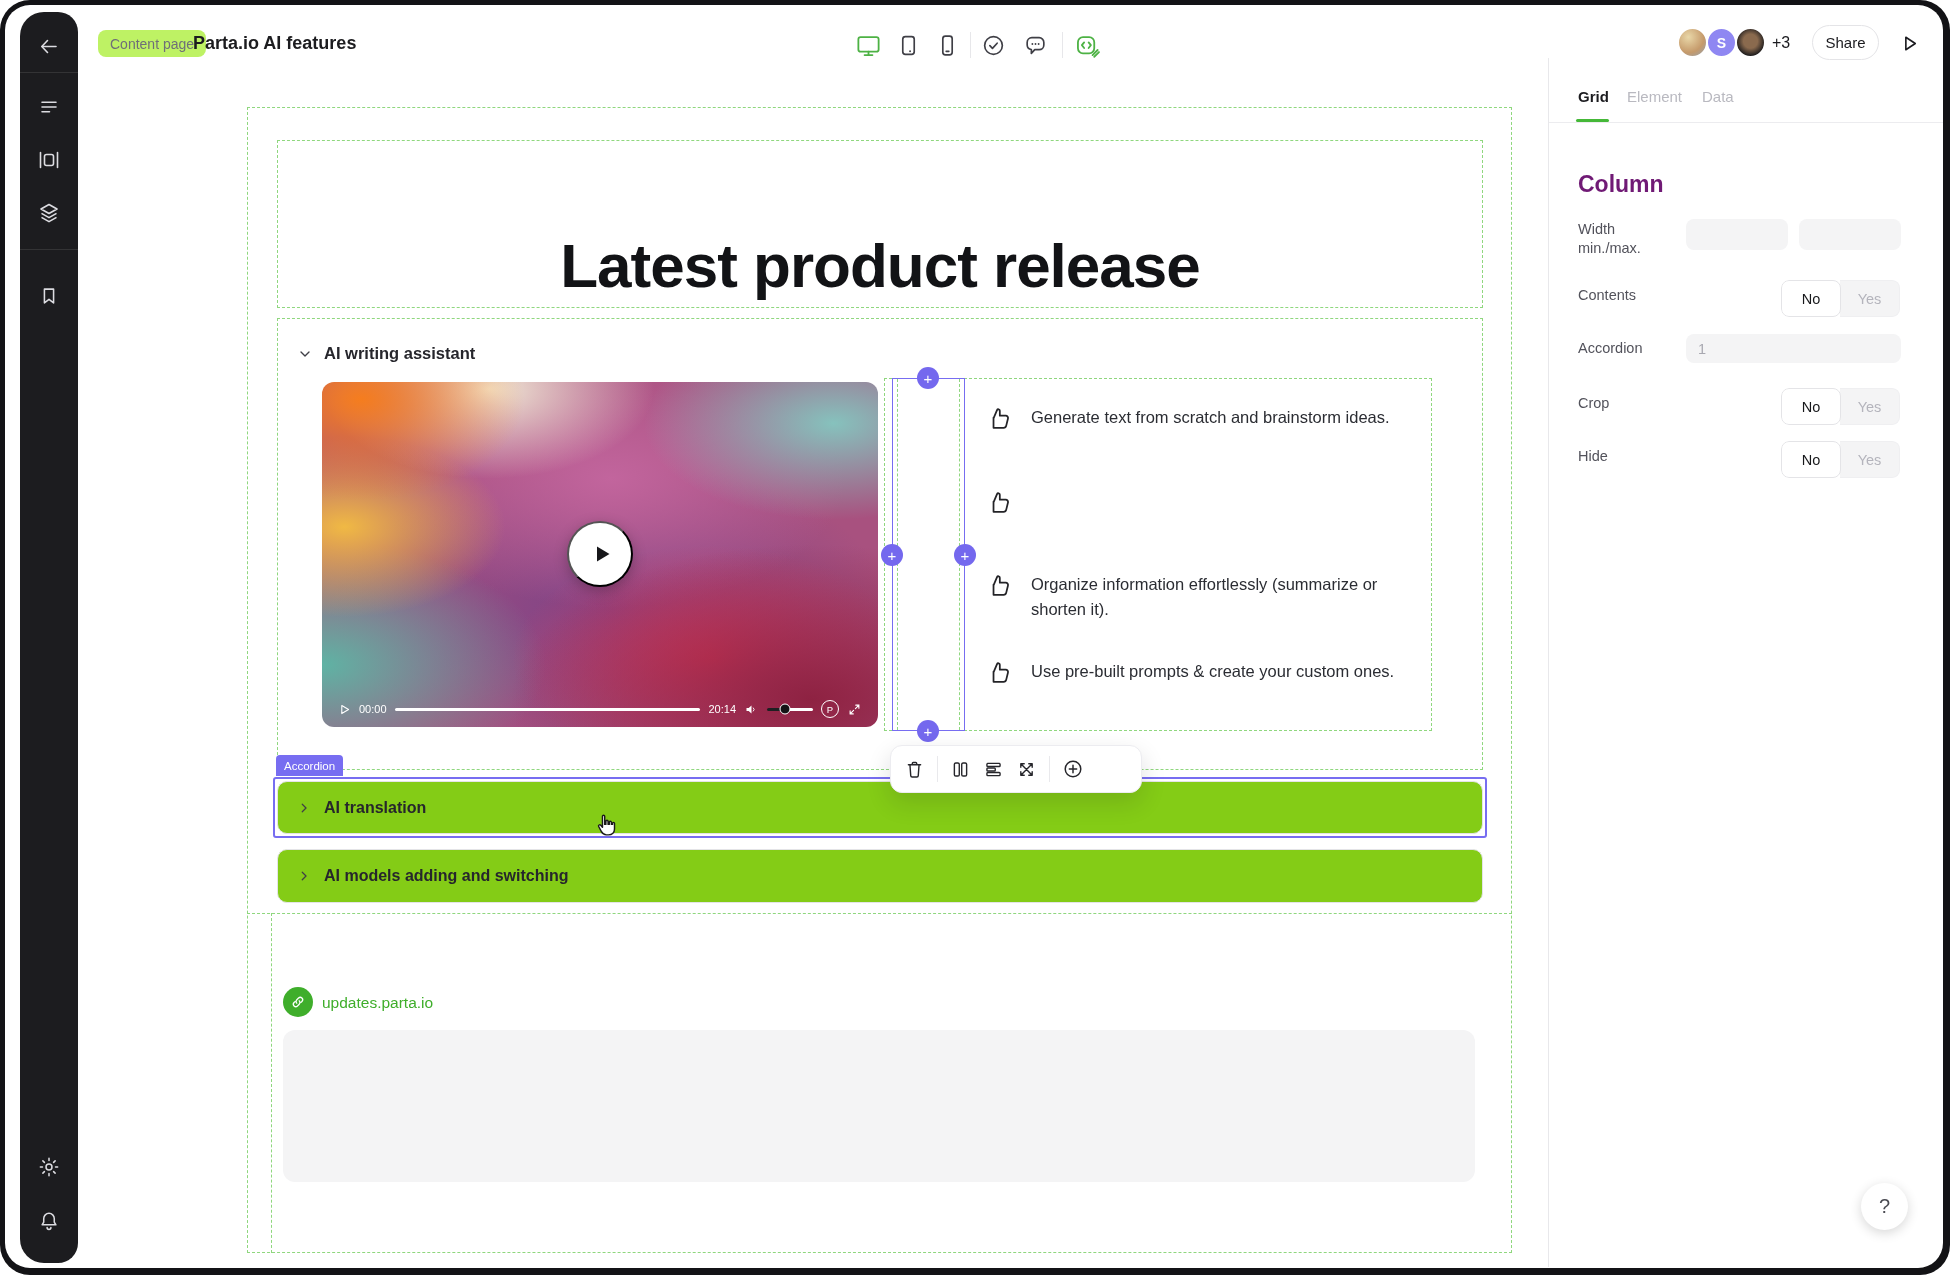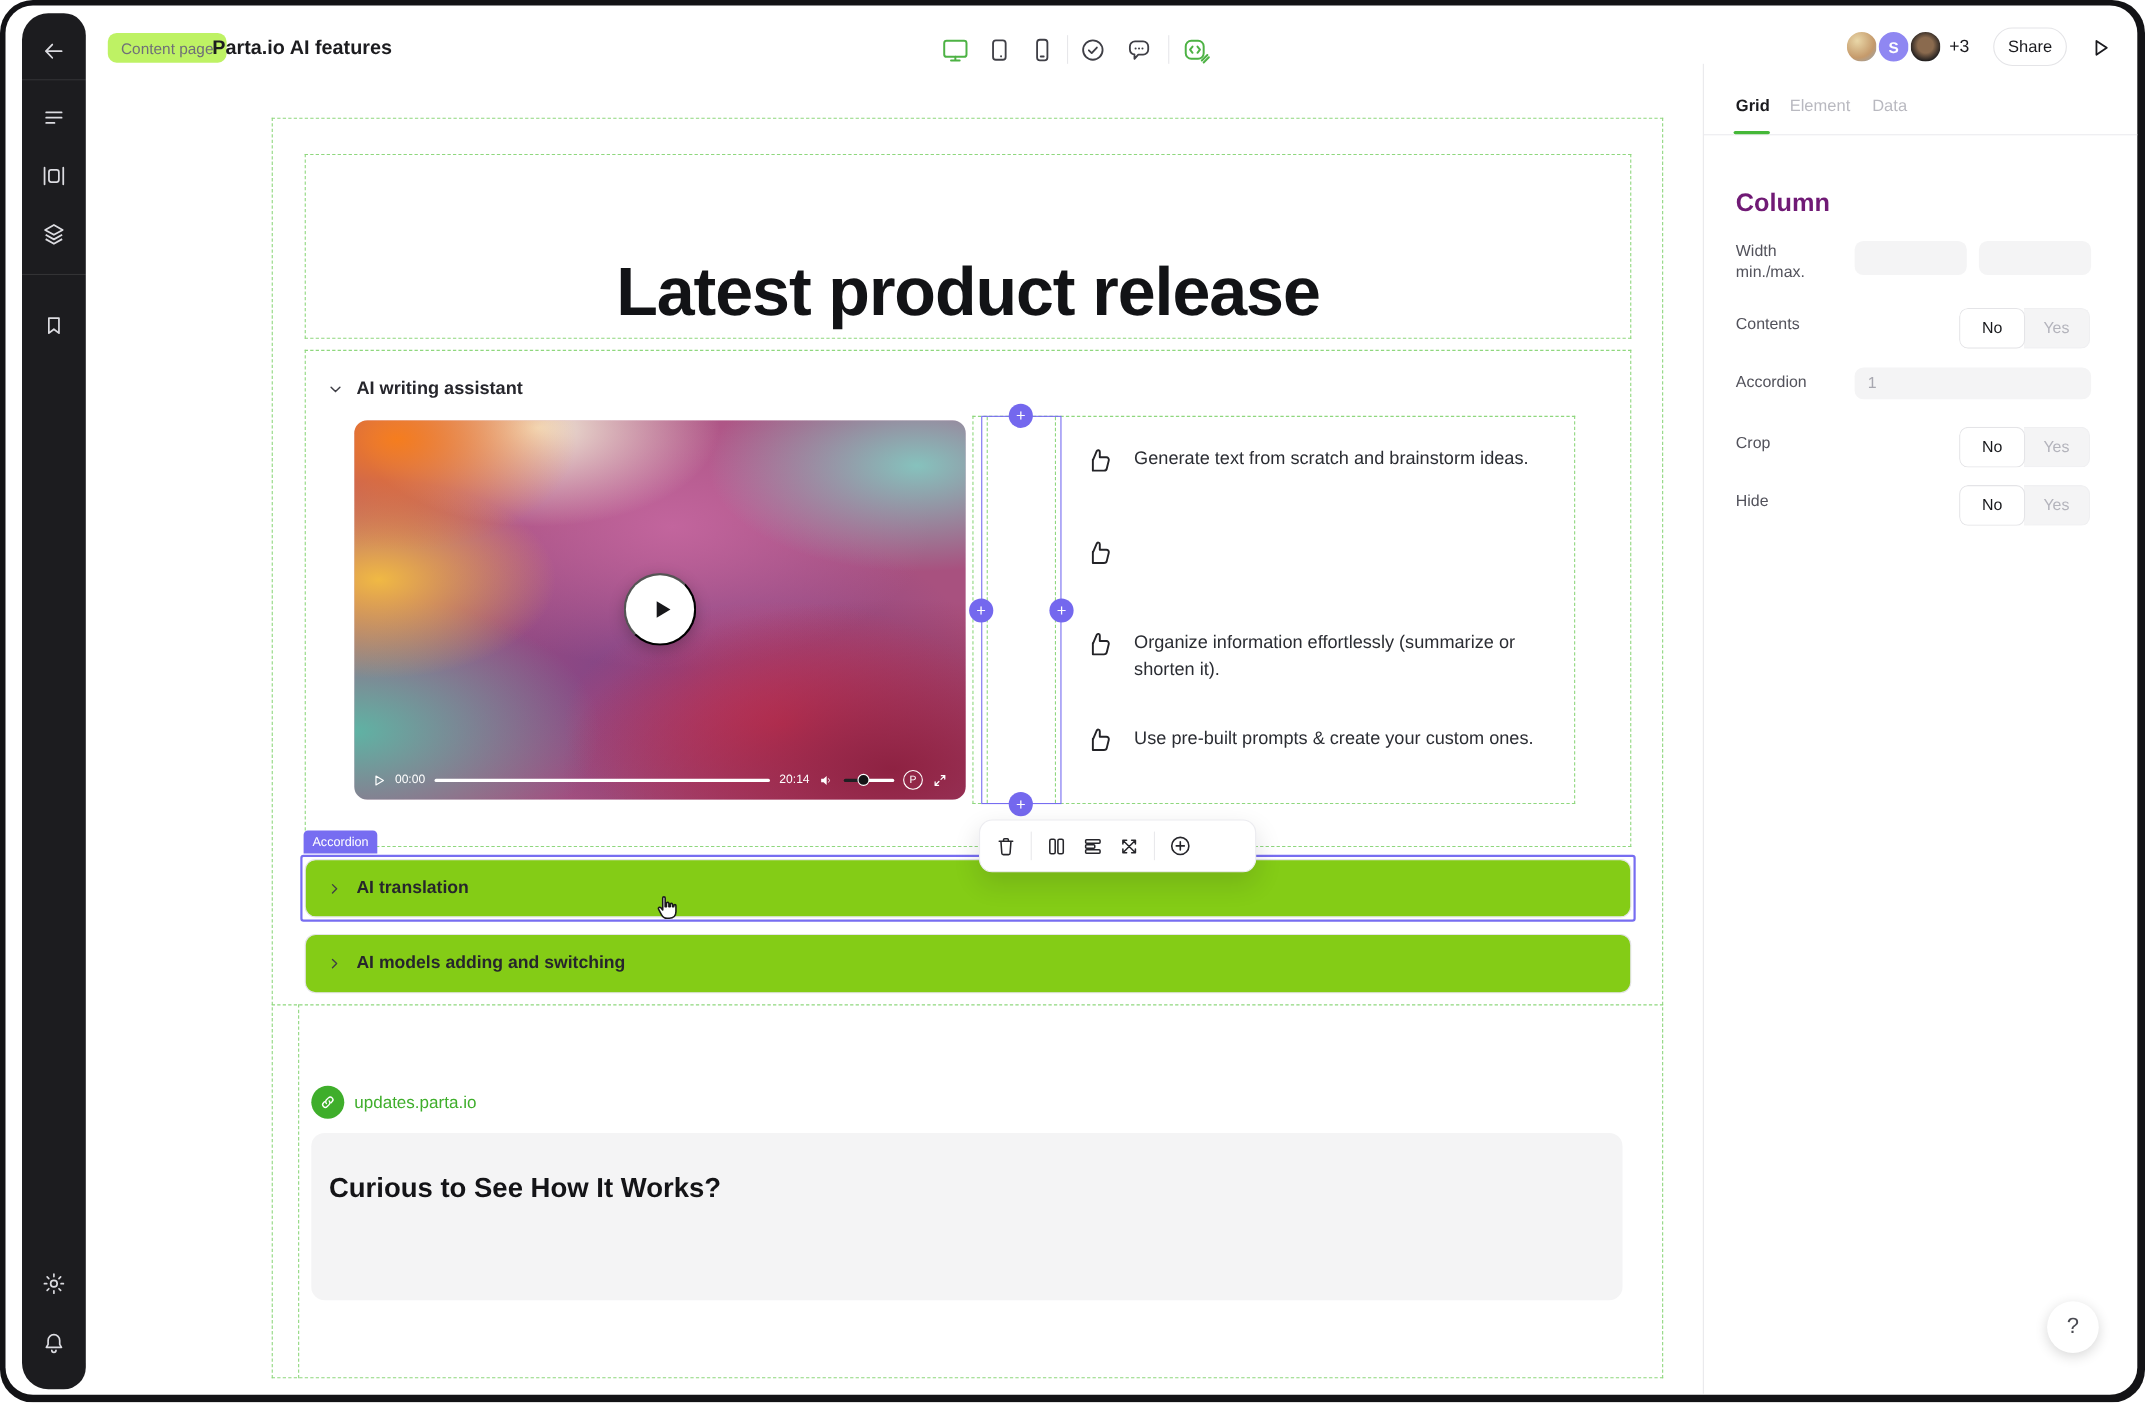--- a/index.html
+++ b/index.html
@@ -342,21 +342,20 @@
   <span class="abs" style="left:271px;top:913px;height:340px;border-left:1px dashed #8fd77e"></span>
 
   <span class="link-circ">
     <svg width="16" height="16" viewBox="0 0 24 24" fill="none" stroke="#fff" stroke-width="1.9" stroke-linecap="round">
         <path d="M10.2 13.8 a3.6 3.6 0 0 1 0 -5.1 l2.6 -2.6 a3.6 3.6 0 0 1 5.1 5.1 l-1.4 1.4 M13.8 10.2 a3.6 3.6 0 0 1 0 5.1 l-2.6 2.6 a3.6 3.6 0 0 1 -5.1 -5.1 l1.4 -1.4"></path>
       </svg>
   </span>
   <a class="link-url">updates.parta.io</a>
 
   <div class="cta">
-    <h3>Curious to See How It Works?</h3>
   </div>
 
   <span class="insp-vline"></span>
   <span class="insp-tabline"></span>
   <button class="tab active" style="left:1578px">Grid</button>
   <button class="tab idle" style="left:1627px">Element</button>
   <button class="tab idle" style="left:1702px">Data</button>
   <span class="tab-underline"></span>
 
   <h2 class="insp-h">Column</h2>

